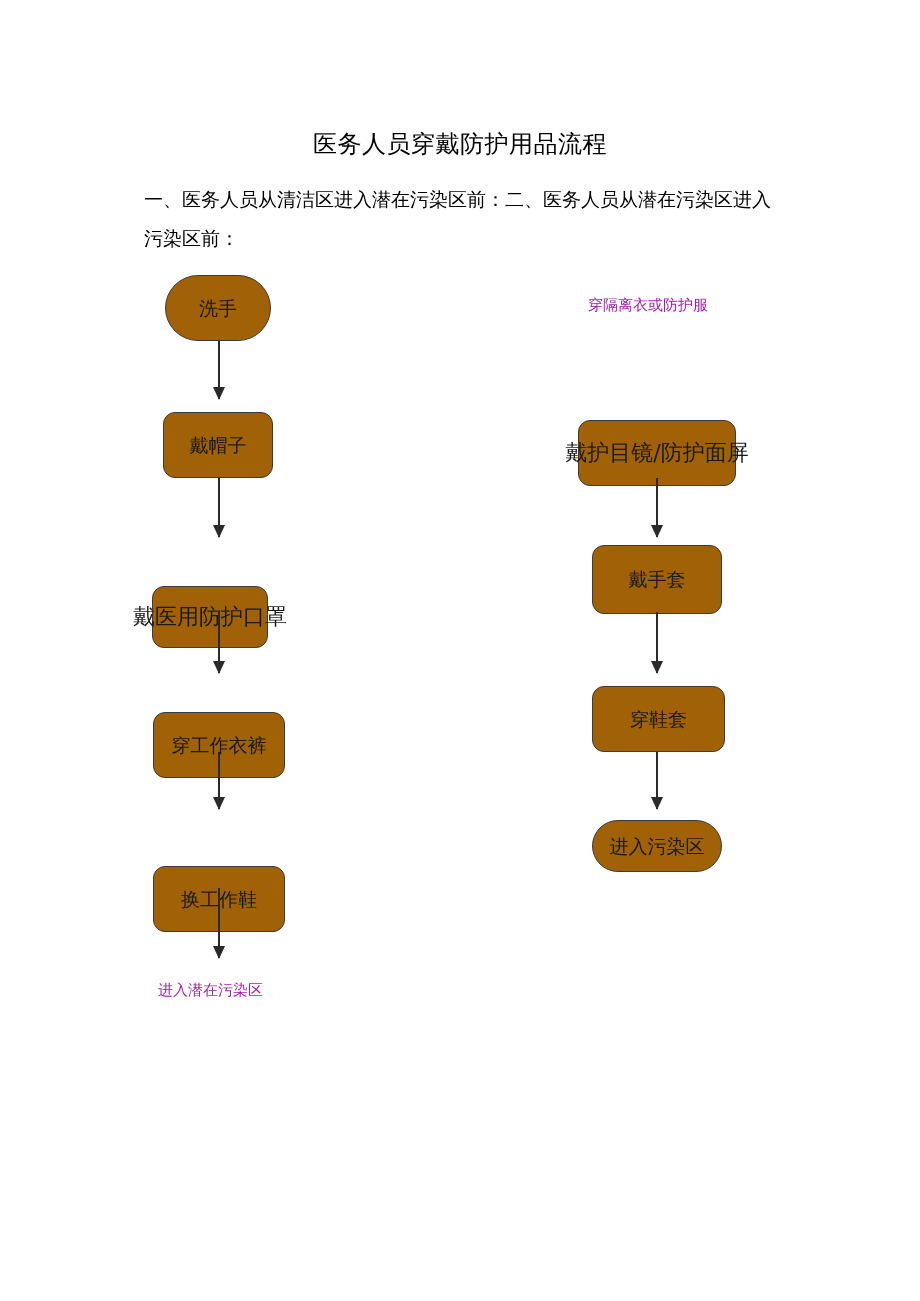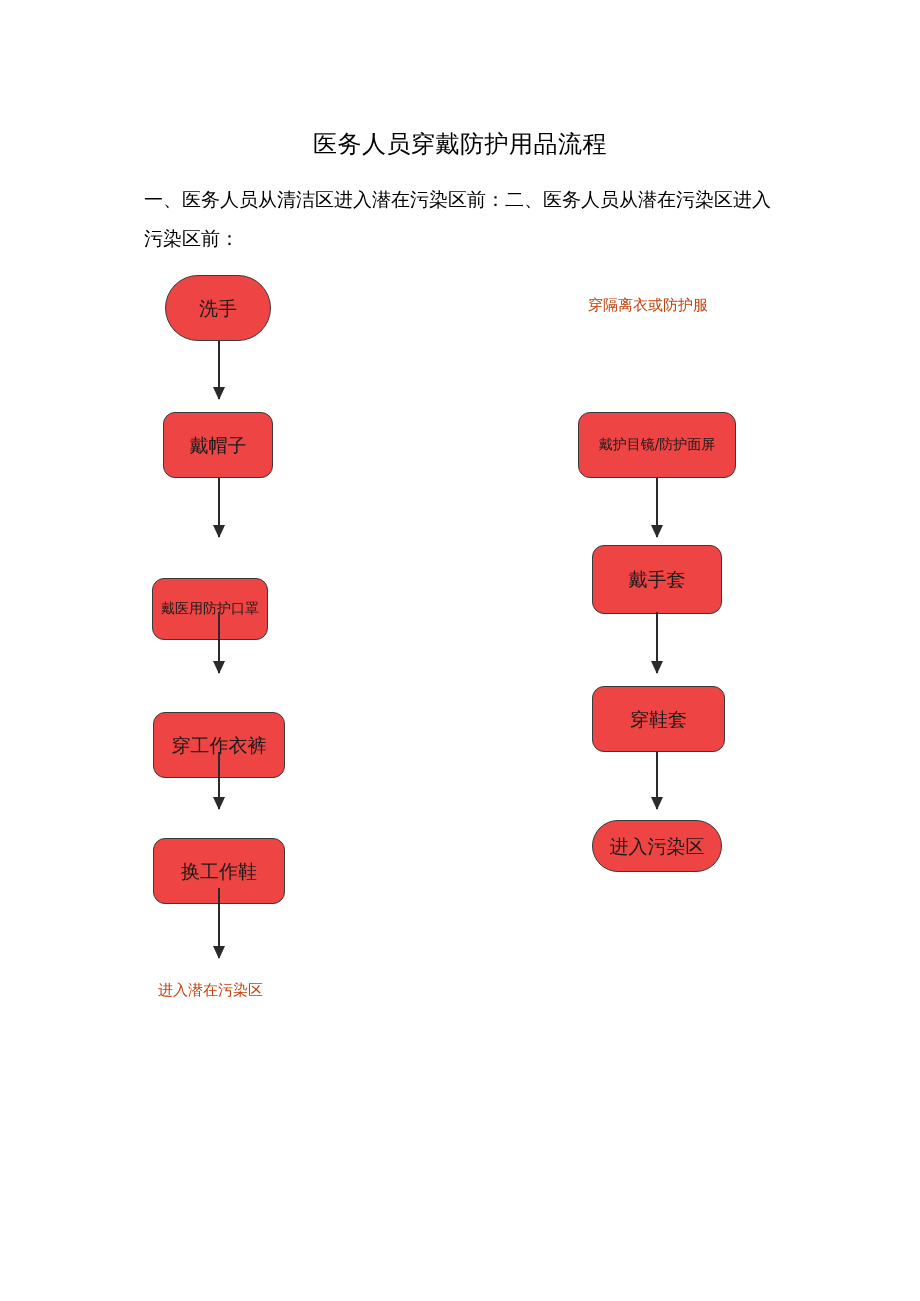--- a/index.html
+++ b/index.html
@@ -52,47 +52,48 @@
     top: 0;
     width: 920px;
     height: 1301px;
   }
 
   
   .node {
     position: absolute;
     box-sizing: border-box;
     border: 1.3px solid #3a3a3a;
-    background: #ef4444;
+    background: #a16207;
     display: flex;
     align-items: center;
     justify-content: center;
     font-family: "DejaVu Serif", "Liberation Serif", serif;
     font-size: 19px;
     line-height: 1.1;
     color: #1a1a1a;
     white-space: nowrap;
   }
   .node.rect {
     border-radius: 12px;
   }
   .node.pill {
     border-radius: 999px;
   }
   .node.narrow {
-    font-size: 14px;
+    font-size: 22px;
+    margin-top: 8px;
   }
 
   
   .flow-label {
     position: absolute;
     font-family: "DejaVu Serif", "Liberation Serif", serif;
     font-size: 15px;
     line-height: 20px;
-    color: #c2410c;
+    color: #a21caf;
     white-space: nowrap;
   }
 
   
   .arrow {
     position: absolute;
     width: 2px;
     background: #2a2a2a;
   }
   .arrow::after {
@@ -128,21 +129,21 @@
     <div class="arrow" style="left:218px; top:478px; height:59px;"></div>
 
     <div class="node rect narrow" style="left:152px; top:578px; width:116px; height:62px;">戴医用防护口罩</div>
 
     <div class="arrow" style="left:218px; top:612px; height:61px;"></div>
 
     <div class="node rect" style="left:153px; top:686px; width:132px; height:66px;margin-top:26px;">穿工作衣裤</div>
 
     <div class="arrow" style="left:218px; top:752px; height:57px;"></div>
 
-    <div class="node rect" style="left:153px; top:838px; width:132px; height:66px;">换工作鞋</div>
+    <div class="node rect" style="left:153px; top:866px; width:132px; height:66px;">换工作鞋</div>
 
     <div class="arrow" style="left:218px; top:888px; height:70px;"></div>
 
     <div class="flow-label" style="left:158px; top:980px;">进入潜在污染区</div>
 
     <div class="flow-label" style="left:588px; top:295px;">穿隔离衣或防护服</div>
 
     <div class="node rect narrow" style="left:578px; top:412px; width:158px; height:66px;">戴护目镜/防护面屏</div>
 
     <div class="arrow" style="left:656px; top:478px; height:59px;"></div>

